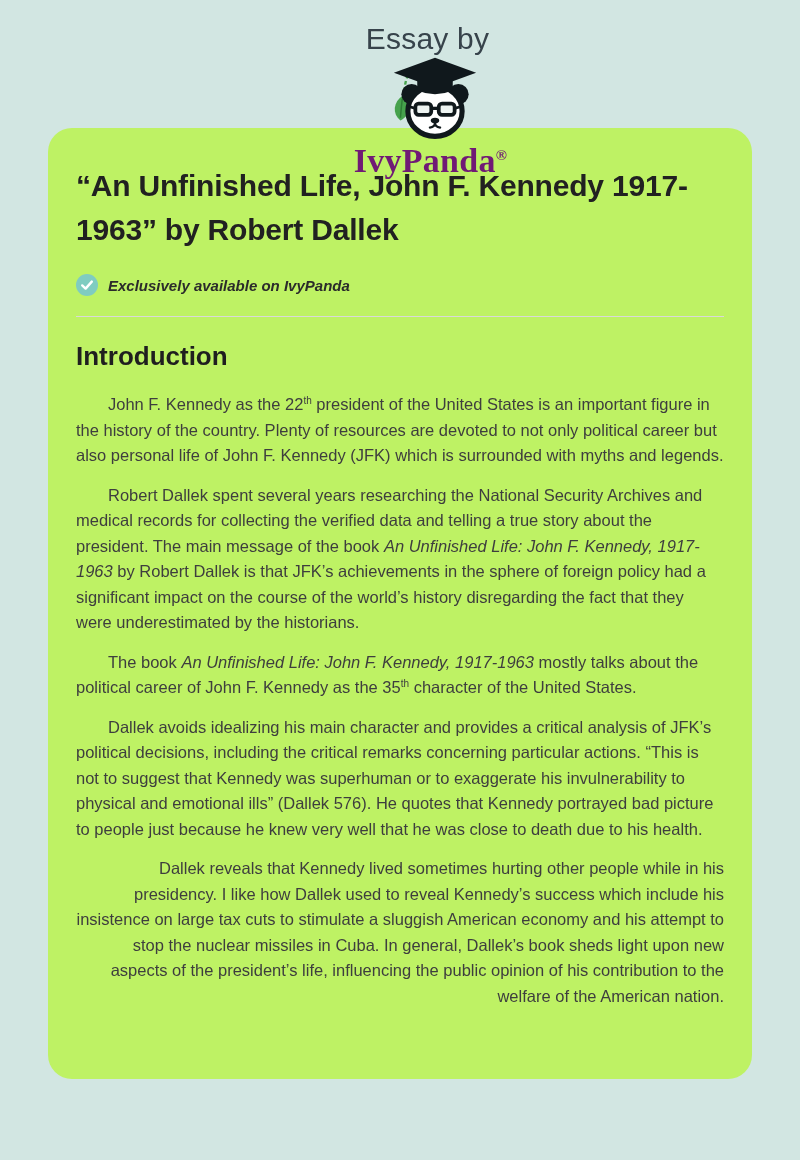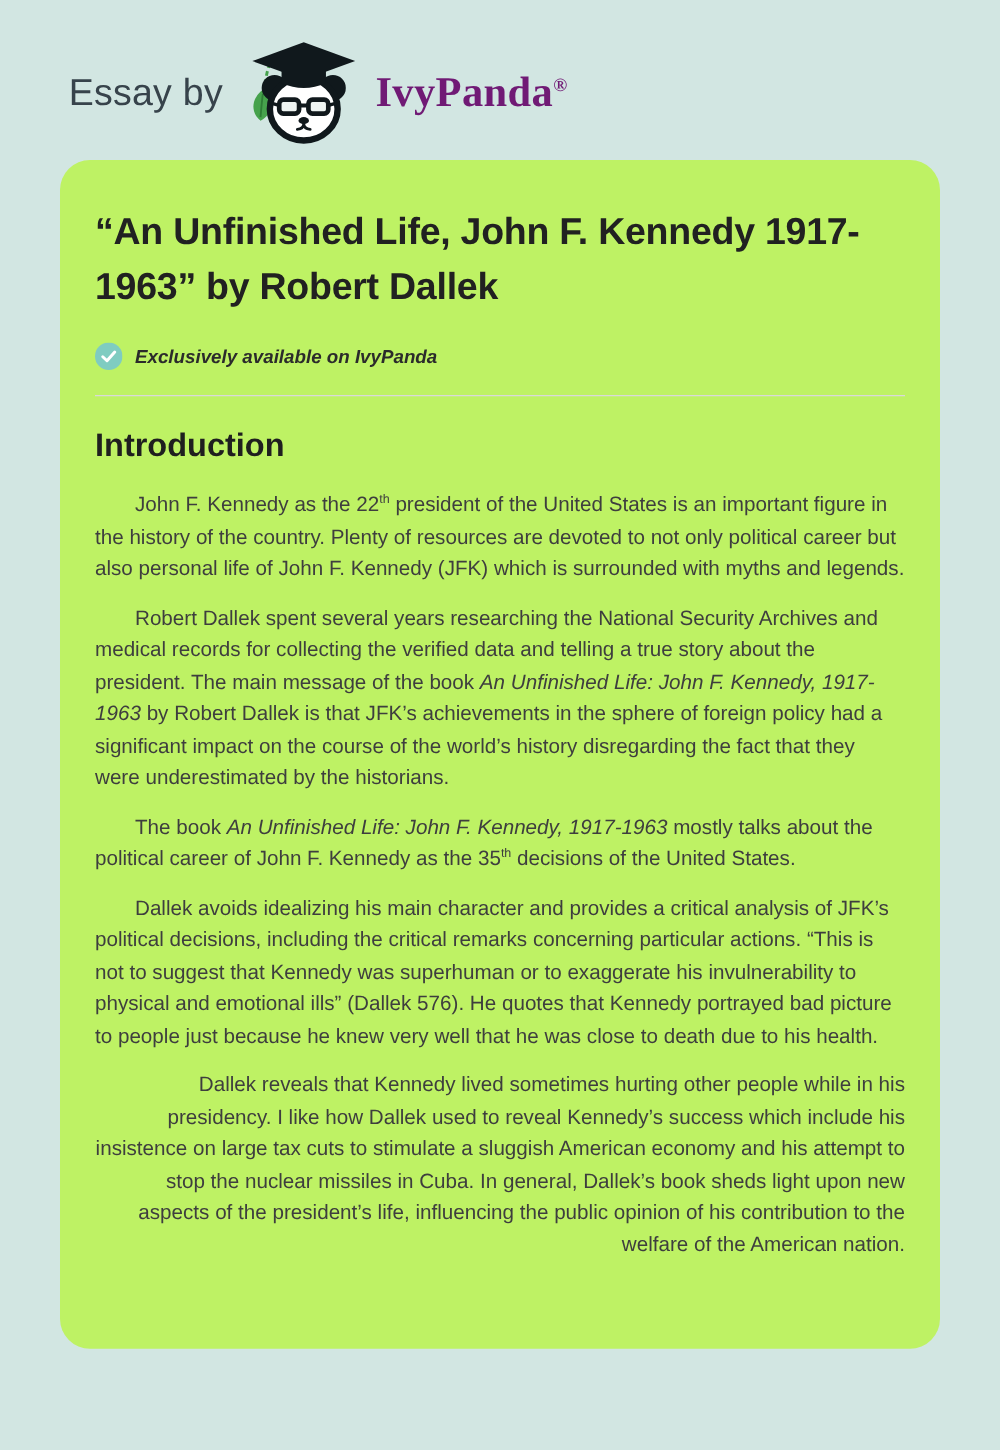--- a/index.html
+++ b/index.html
@@ -11,20 +11,21 @@
     font-family: "Liberation Sans", sans-serif;
   }
   .page { width: 800px; min-height: 1160px; }
 
   
   .site-header {
     display: flex;
     align-items: center;
     padding: 22px 0 0 55px;
     height: 128px;
+    flex-direction: column;
   }
   .essay-by {
     font-size: 30px;
     color: #37434b;
     letter-spacing: 0.2px;
   }
   .logo-wrap {
     display: flex;
     align-items: center;
     margin-left: 14px;
@@ -143,19 +144,19 @@
       <span class="badge-label">Exclusively available on IvyPanda</span>
     </div>
 
     <hr class="divider">
 
     <h2 class="section-heading">Introduction</h2>
 
     <div class="body-copy">
       <p><span>John F. Kennedy as the 22</span><sup>th</sup><span> president of the United States is an important figure in the history of the country. Plenty of resources are devoted to not only political career but also personal life of John F. Kennedy (JFK) which is surrounded with myths and legends.</span></p>
       <p><span>Robert Dallek spent several years researching the National Security Archives and medical records for collecting the verified data and telling a true story about the president. The main message of the book </span><i>An Unfinished Life: John F. Kennedy, 1917-1963</i><span> by Robert Dallek is that JFK’s achievements in the sphere of foreign policy had a significant impact on the course of the world’s history disregarding the fact that they were underestimated by the historians.</span></p>
-      <p><span>The book </span><i>An Unfinished Life: John F. Kennedy, 1917-1963</i><span> mostly talks about the political career of John F. Kennedy as the 35</span><sup>th</sup><span> decisions of the United States.</span></p>
+      <p><span>The book </span><i>An Unfinished Life: John F. Kennedy, 1917-1963</i><span> mostly talks about the political career of John F. Kennedy as the 35</span><sup>th</sup><span> character of the United States.</span></p>
       <p><span>Dallek avoids idealizing his main character and provides a critical analysis of JFK’s political decisions, including the critical remarks concerning particular actions. “This is not to suggest that Kennedy was superhuman or to exaggerate his invulnerability to physical and emotional ills” (Dallek 576). He quotes that Kennedy portrayed bad picture to people just because he knew very well that he was close to death due to his health.</span></p>
       <p><span>Dallek reveals that Kennedy lived sometimes hurting other people while in his presidency. I like how Dallek used to reveal Kennedy’s success which include his insistence on large tax cuts to stimulate a sluggish American economy and his attempt to stop the nuclear missiles in Cuba. In general, Dallek’s book sheds light upon new aspects of the president’s life, influencing the public opinion of his contribution to the welfare of the American nation.</span></p>
     </div>
 
   </main>
 </div>
 
 </body></html>

